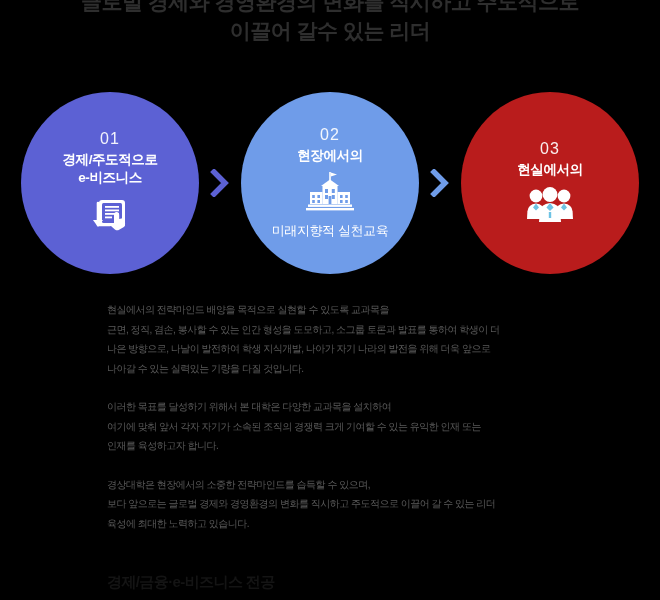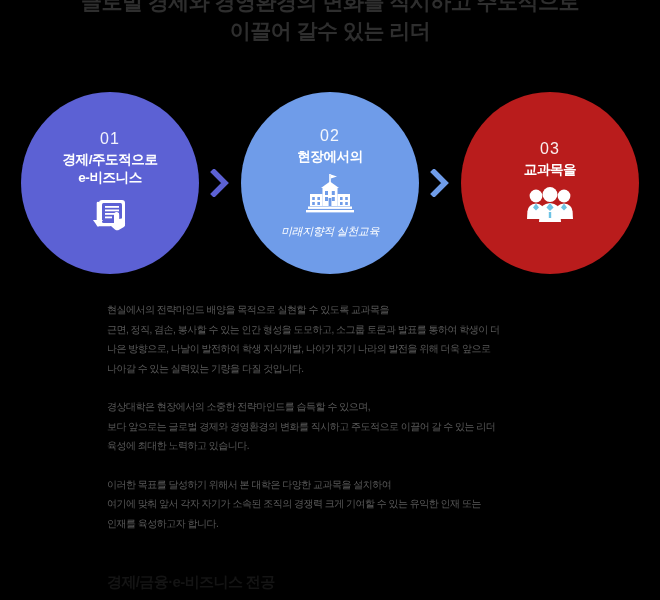--- a/index.html
+++ b/index.html
@@ -58,25 +58,24 @@
     margin-bottom:3px;
   }
   .node-title {
     font-size:13.5px;
     font-weight:700;
     line-height:1.28;
     letter-spacing:-0.4px;
     white-space:pre-line;
   }
   .node-sub {
-    font-size:11px;
+    font-size:13px;
     font-weight:400;
     letter-spacing:-0.4px;
     margin-top:7px;
-    font-style:italic;
   }
   .node-icon {
     margin-top:8px;
     line-height:0;
   }
   .node.n2 .node-icon { margin-top:7px; margin-bottom:2px; }
   .node.n3 .node-icon { margin-top:8px; }
 
   .arrow {
     flex:0 0 auto;
@@ -187,21 +186,21 @@
   </div>
 
   <div class="arrow">
     <svg width="20" height="28" viewBox="0 0 20 28" aria-hidden="true">
       <path d="M4 3 L15 14 L4 25" stroke="#6f9ce9" stroke-width="5.5" fill="none" stroke-linecap="square" stroke-linejoin="miter"></path>
     </svg>
   </div>
 
   <div class="node n3">
     <div class="node-num">03</div>
-    <div class="node-title">교과목을</div>
+    <div class="node-title">현실에서의</div>
     <div class="node-icon">
       <svg width="54" height="40" viewBox="0 0 54 40" aria-hidden="true">
 
         <circle cx="13" cy="10" r="6.4" fill="#fff"></circle>
         <path d="M13 17.5 q-8 0.8-8.6 8 L4 33 h18 l-0.4-7.5 q-0.6-7.2-8.6-8 Z" fill="#fff"></path>
         <path d="M13 17.5 l-3 4 l3 3 l3-3 Z" fill="#6ec3e4"></path>
 
         <circle cx="41" cy="10" r="6.4" fill="#fff"></circle>
         <path d="M41 17.5 q-8 0.8-8.6 8 L32 33 h18 l-0.4-7.5 q-0.6-7.2-8.6-8 Z" fill="#fff"></path>
         <path d="M41 17.5 l-3 4 l3 3 l3-3 Z" fill="#6ec3e4"></path>
@@ -214,21 +213,21 @@
     </div>
   </div>
 
 </div>
 
 <div class="body-copy">
   <p class="para">현실에서의 전략마인드 배양을 목적으로 실현할 수 있도록 교과목을
 근면, 정직, 겸손, 봉사할 수 있는 인간 형성을 도모하고, 소그룹 토론과 발표를 통하여 학생이 더
 나은 방향으로, 나날이 발전하여 학생 지식개발, 나아가 자기 나라의 발전을 위해 더욱 앞으로
 나아갈 수 있는 실력있는 기량을 다질 것입니다.</p>
+  <p class="para">이러한 목표를 달성하기 위해서 본 대학은 다양한 교과목을 설치하여
+여기에 맞춰 앞서 각자 자기가 소속된 조직의 경쟁력 크게 기여할 수 있는 유익한 인재 또는
+인재를 육성하고자 합니다.</p>
   <p class="para">경상대학은 현장에서의 소중한 전략마인드를 습득할 수 있으며,
 보다 앞으로는 글로벌 경제와 경영환경의 변화를 직시하고 주도적으로 이끌어 갈 수 있는 리더
 육성에 최대한 노력하고 있습니다.</p>
-  <p class="para">이러한 목표를 달성하기 위해서 본 대학은 다양한 교과목을 설치하여
-여기에 맞춰 앞서 각자 자기가 소속된 조직의 경쟁력 크게 기여할 수 있는 유익한 인재 또는
-인재를 육성하고자 합니다.</p>
 </div>
 
 <div class="footer-heading">경제/금융·e-비즈니스 전공</div>
 
 </body></html>

